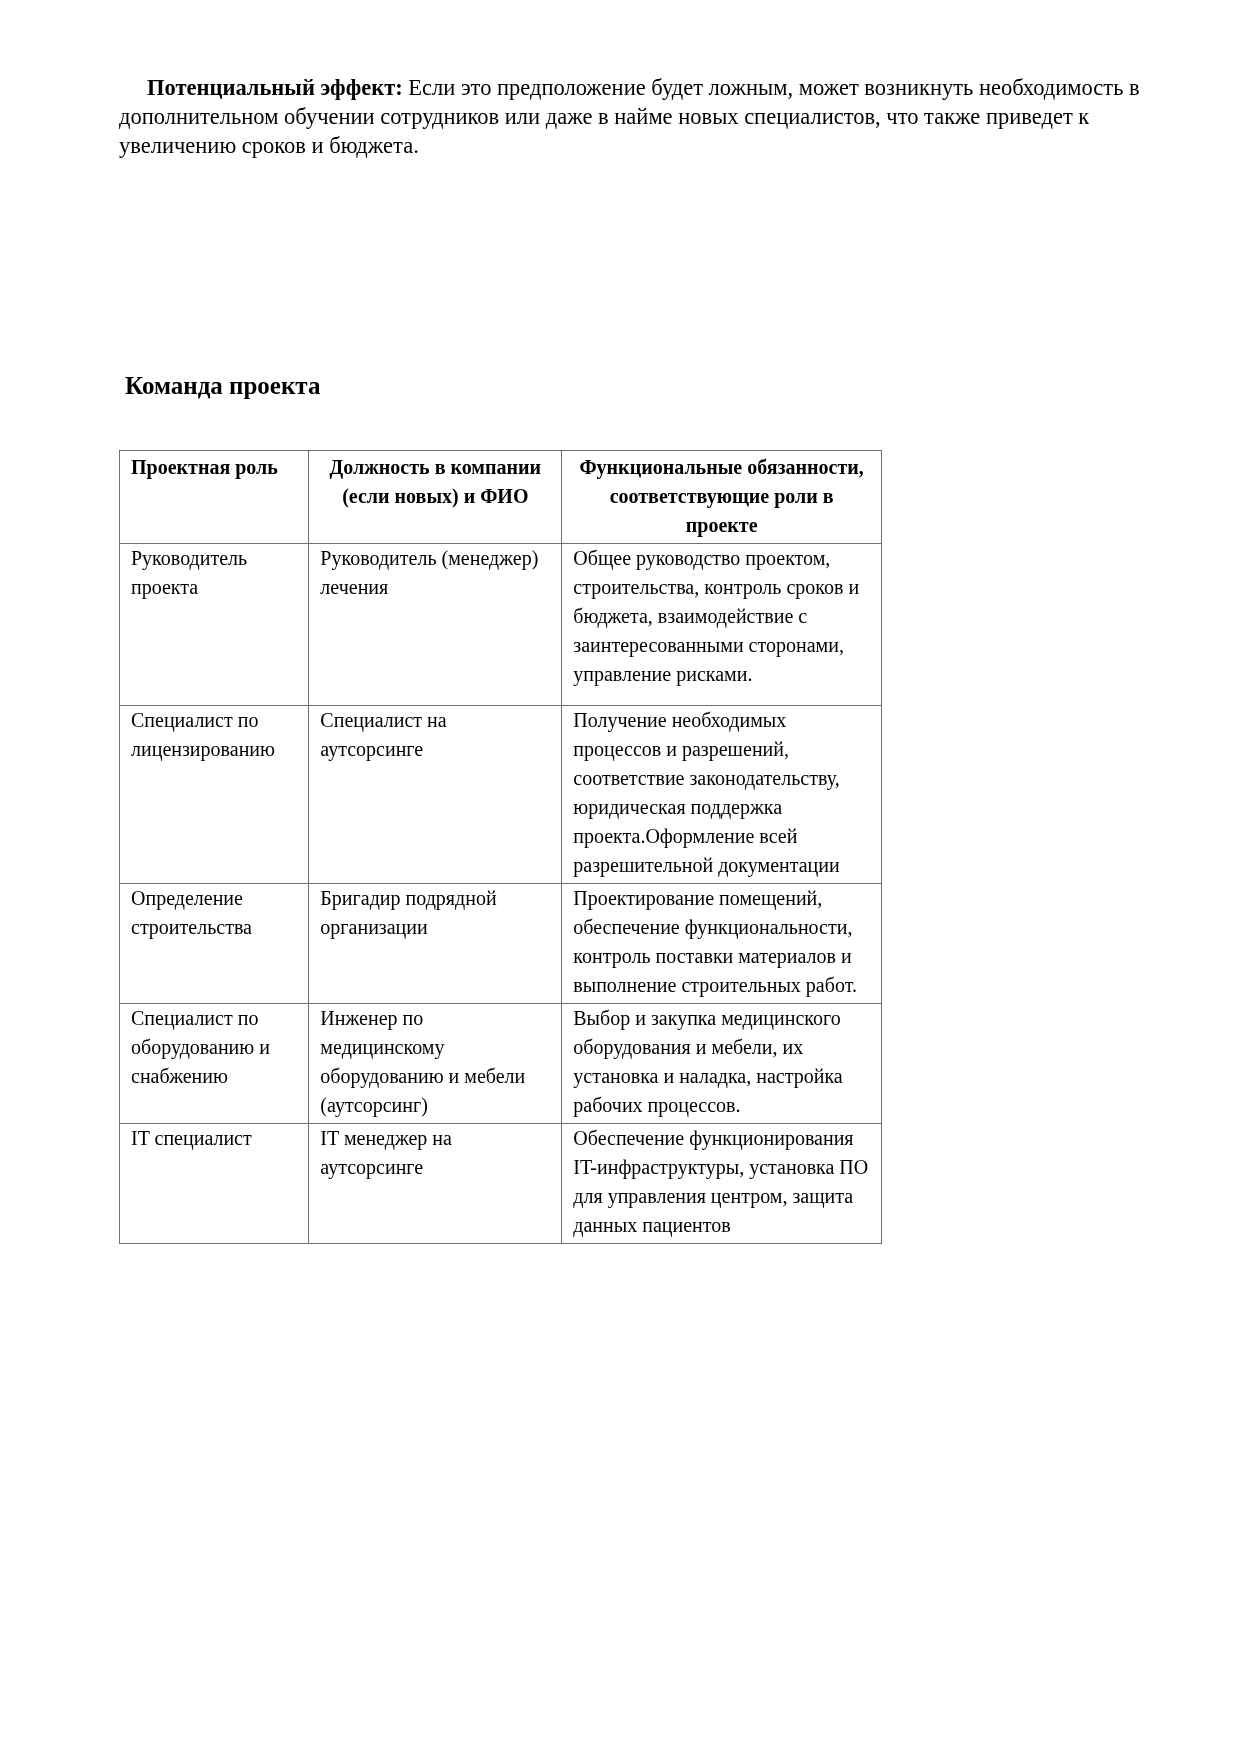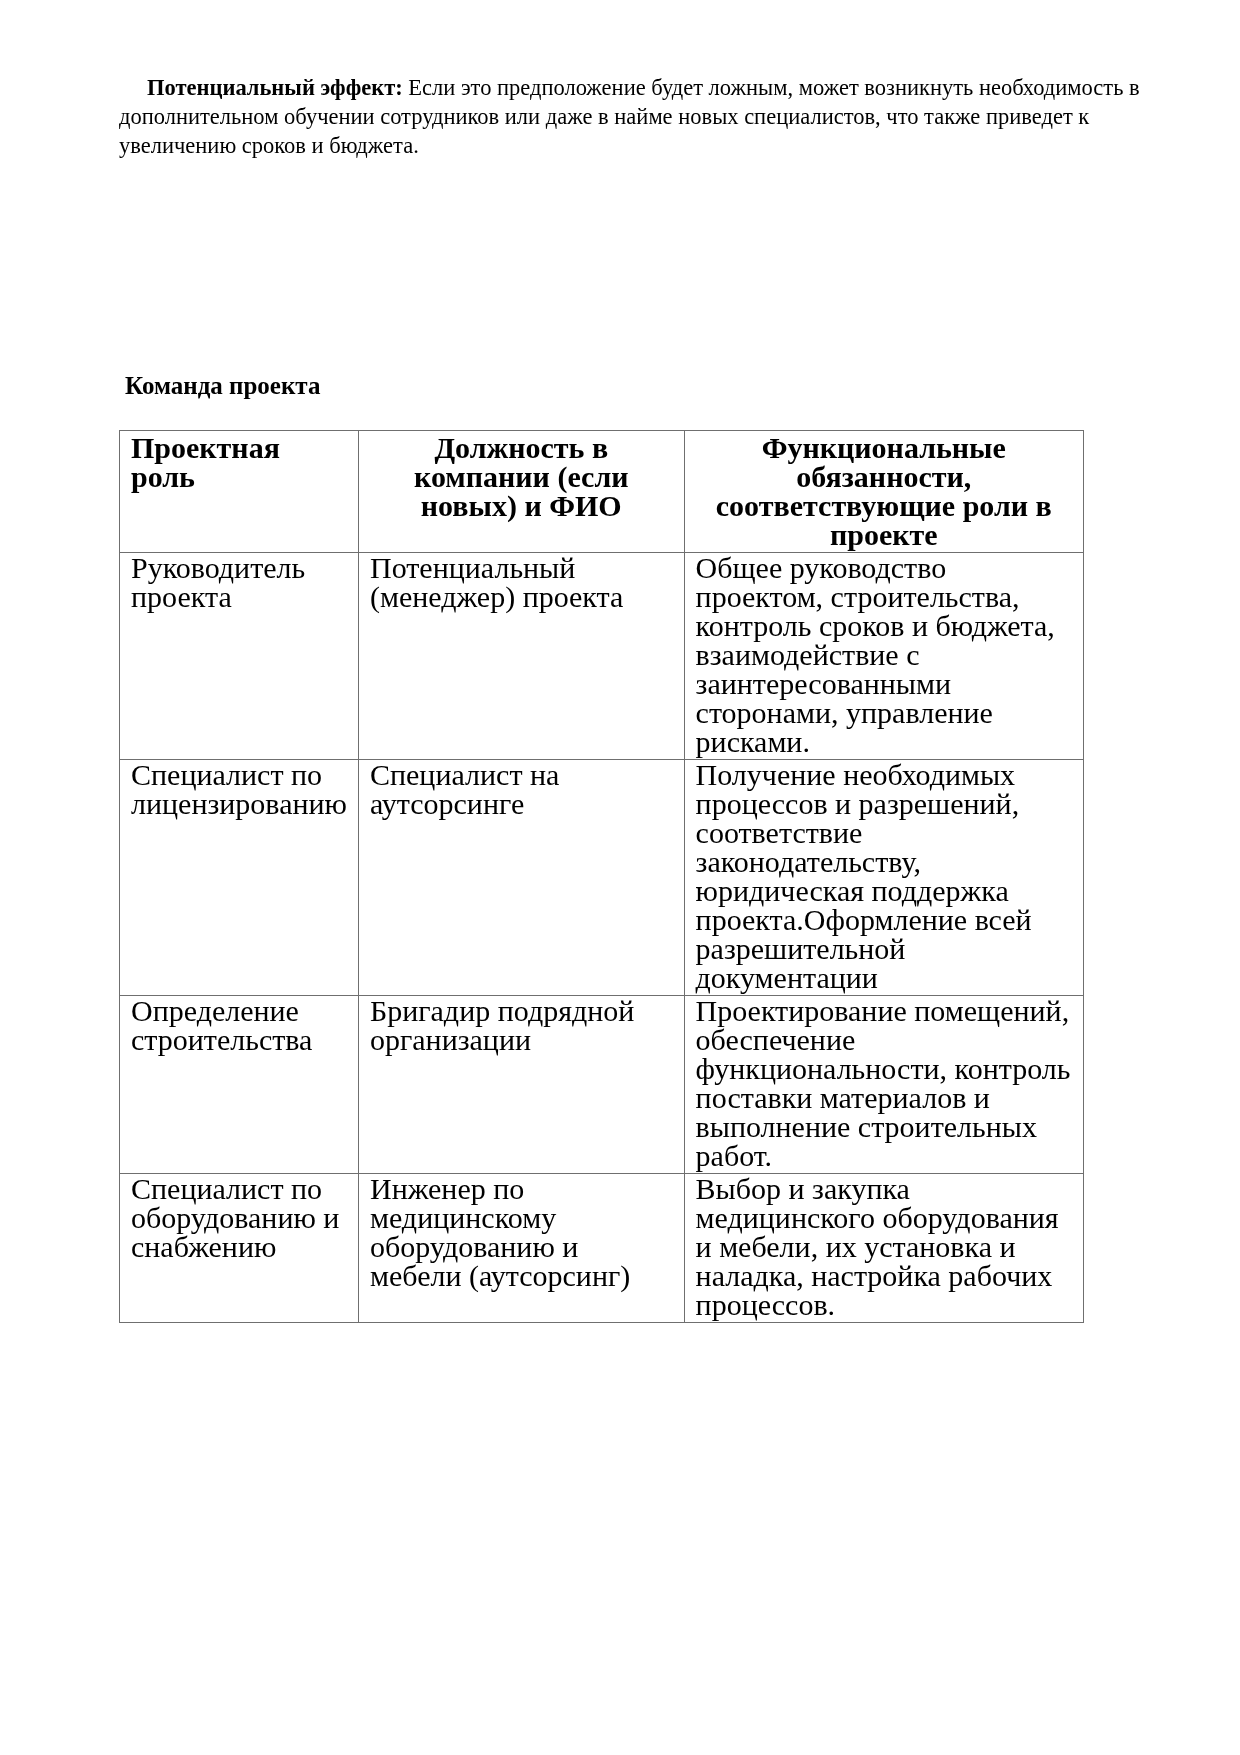--- a/index.html
+++ b/index.html
@@ -3,22 +3,22 @@
 <meta charset="utf-8">
 <style>
   html, body { margin: 0; padding: 0; background: #ffffff; }
   body { width: 1240px; height: 1755px; position: relative; overflow: hidden;
          font-family: "Liberation Serif", serif; color: #000; }
   .para { position: absolute; left: 119px; top: 73px; width: 1060px;
           font-size: 22.5px; line-height: 29px; }
   .para b { font-weight: bold; margin-left: 28px; }
   .heading { position: absolute; left: 119px; top: 365px; margin: 6px;
              font-size: 25px; font-weight: bold; line-height: 30px; }
-  table { position: absolute; left: 119px; top: 430px; width: 965px;
-          border-collapse: collapse; font-size: 30px; line-height: 29px; }
+  table { position: absolute; left: 119px; top: 450px; width: 763px;
+          border-collapse: collapse; font-size: 20px; line-height: 29px; }
   col.c1 { width: 208px; } col.c2 { width: 341px; } col.c3 { width: 416px; }
   td, th { border: 1.5px solid #6f6f6f; padding: 0 11px 3px 11px; vertical-align: top;
            text-align: left; }
   th { font-weight: bold; text-align: center; padding-top: 2px; }
   th.left { text-align: left; }
   tr.r1 td { height: 158px; margin-top: 32px; }
   tr.r2 td { height: 144px; }
   tr.r3 td { height: 144px; }
   tr.r4 td { height: 113px; }
   tr.r5 td { height: 113px; }
@@ -40,32 +40,37 @@
   <thead>
     <tr>
       <th class="left">Проектная роль</th>
       <th>Должность в компании (если новых) и ФИО</th>
       <th>Функциональные обязанности, соответствующие роли в проекте</th>
     </tr>
   </thead>
   <tbody>
     <tr class="r1">
       <td>Руководитель проекта</td>
-      <td>Потенциальный (менеджер) проекта</td>
+      <td>Руководитель (менеджер) лечения</td>
       <td>Общее руководство проектом, строительства, контроль сроков и бюджета, взаимодействие с заинтересованными сторонами, управление рисками.</td>
     </tr>
     <tr class="r3">
       <td>Специалист по лицензированию</td>
       <td>Специалист на аутсорсинге</td>
       <td>Получение необходимых процессов и разрешений, соответствие законодательству, юридическая поддержка проекта.Оформление всей разрешительной документации</td>
     </tr>
     <tr class="r4">
       <td>Определение строительства</td>
       <td>Бригадир подрядной организации</td>
       <td>Проектирование помещений, обеспечение функциональности, контроль поставки материалов и выполнение строительных работ.</td>
     </tr>
     <tr class="r5">
       <td>Специалист по оборудованию и снабжению</td>
       <td>Инженер по медицинскому оборудованию и мебели (аутсорсинг)</td>
       <td>Выбор и закупка медицинского оборудования и мебели, их установка и наладка, настройка рабочих процессов.</td>
     </tr>
+    <tr class="r6">
+      <td>IT специалист</td>
+      <td>IT менеджер на аутсорсинге</td>
+      <td>Обеспечение функционирования IT-инфраструктуры, установка ПО для управления центром, защита данных пациентов</td>
+    </tr>
   </tbody>
 </table>
 
 </body></html>

